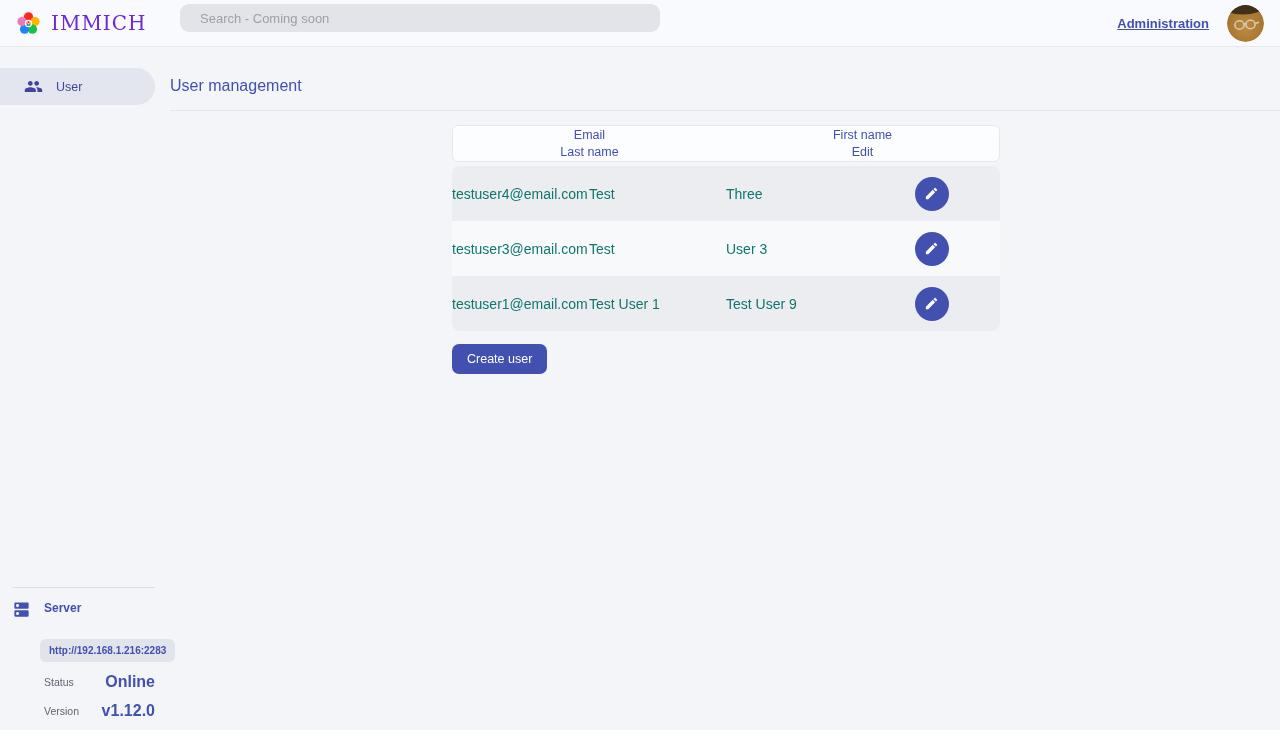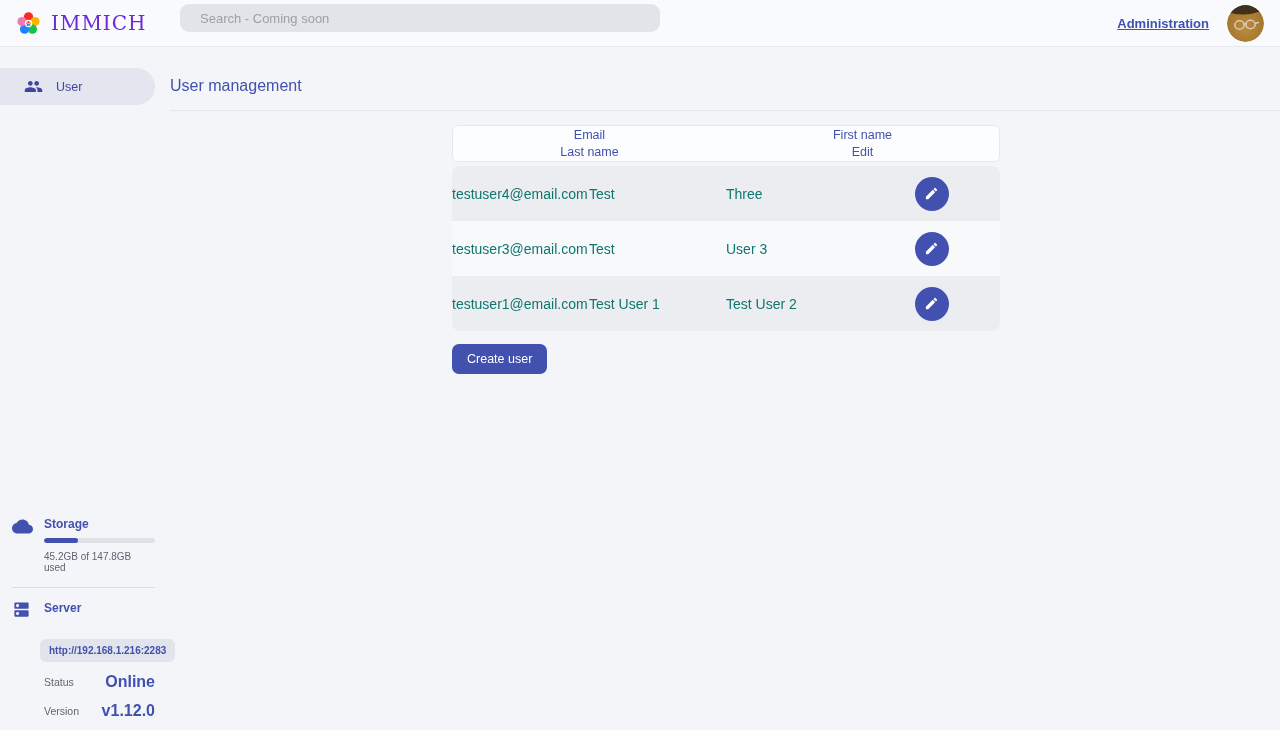--- a/index.html
+++ b/index.html
@@ -179,32 +179,20 @@
     <span style="display:flex;">
       <svg width="19" height="19" viewBox="0 0 24 24" fill="#41449c">
         <path d="M16 11c1.66 0 2.99-1.34 2.99-3S17.66 5 16 5c-1.66 0-3 1.34-3 3s1.34 3 3 3zm-8 0c1.66 0 2.99-1.34 2.99-3S9.66 5 8 5 5 6.34 5 8s1.34 3 3 3zm0 2c-2.33 0-7 1.17-7 3.5V19h14v-2.5c0-2.33-4.67-3.5-7-3.5zm8 0c-.29 0-.62.02-.97.05 1.16.84 1.97 1.97 1.97 3.45V19h6v-2.5c0-2.33-4.67-3.5-7-3.5z"></path>
       </svg>
     </span>
     <span class="sidebar-item-label">User</span>
   </div>
 
   <div class="sidebar-bottom">
 
-    <div class="side-section">
-      <span class="side-icon">
-        <svg width="21" height="21" viewBox="0 0 24 24" fill="#4250af">
-          <path d="M19.35 10.04C18.67 6.59 15.64 4 12 4 9.11 4 6.6 5.64 5.35 8.04 2.34 8.36 0 10.91 0 14c0 3.31 2.69 6 6 6h13c2.76 0 5-2.24 5-5 0-2.64-2.05-4.78-4.65-4.96z"></path>
-        </svg>
-      </span>
-      <div class="side-title">Storage</div>
-      <div class="storage-bar">
-        <div class="storage-fill" style="width: 31%;"></div>
-      </div>
-      <div class="usage-text">45.2GB of 147.8GB used</div>
-    </div>
 
     <hr class="side-divider">
 
     <div class="side-section">
       <span class="side-icon">
         <svg width="19" height="19" viewBox="0 0 24 24" fill="#4250af">
           <path d="M20 13H4c-.55 0-1 .45-1 1v6c0 .55.45 1 1 1h16c.55 0 1-.45 1-1v-6c0-.55-.45-1-1-1zM7 19c-1.1 0-2-.9-2-2s.9-2 2-2 2 .9 2 2-.9 2-2 2zM20 3H4c-.55 0-1 .45-1 1v6c0 .55.45 1 1 1h16c.55 0 1-.45 1-1V4c0-.55-.45-1-1-1zM7 9c-1.1 0-2-.9-2-2s.9-2 2-2 2 .9 2 2-.9 2-2 2z"></path>
         </svg>
       </span>
       <div class="side-title">Server</div>
@@ -259,21 +247,21 @@
               <svg width="15" height="15" viewBox="0 0 24 24" fill="#ffffff">
                 <path d="M3 17.25V21h3.75L17.81 9.94l-3.75-3.75L3 17.25zM20.71 7.04c.39-.39.39-1.02 0-1.41l-2.34-2.34c-.39-.39-1.02-.39-1.41 0l-1.83 1.83 3.75 3.75 1.83-1.83z"></path>
               </svg>
             </span>
           </button>
         </div>
       </div>
       <div class="table-row">
         <div class="cell">testuser1@email.com</div>
         <div class="cell">Test User 1</div>
-        <div class="cell">Test User 2</div>
+        <div class="cell">Test User 9</div>
         <div class="edit-cell">
           <button class="edit-btn">
             <span style="display:flex;">
               <svg width="15" height="15" viewBox="0 0 24 24" fill="#ffffff">
                 <path d="M3 17.25V21h3.75L17.81 9.94l-3.75-3.75L3 17.25zM20.71 7.04c.39-.39.39-1.02 0-1.41l-2.34-2.34c-.39-.39-1.02-.39-1.41 0l-1.83 1.83 3.75 3.75 1.83-1.83z"></path>
               </svg>
             </span>
           </button>
         </div>
       </div>

